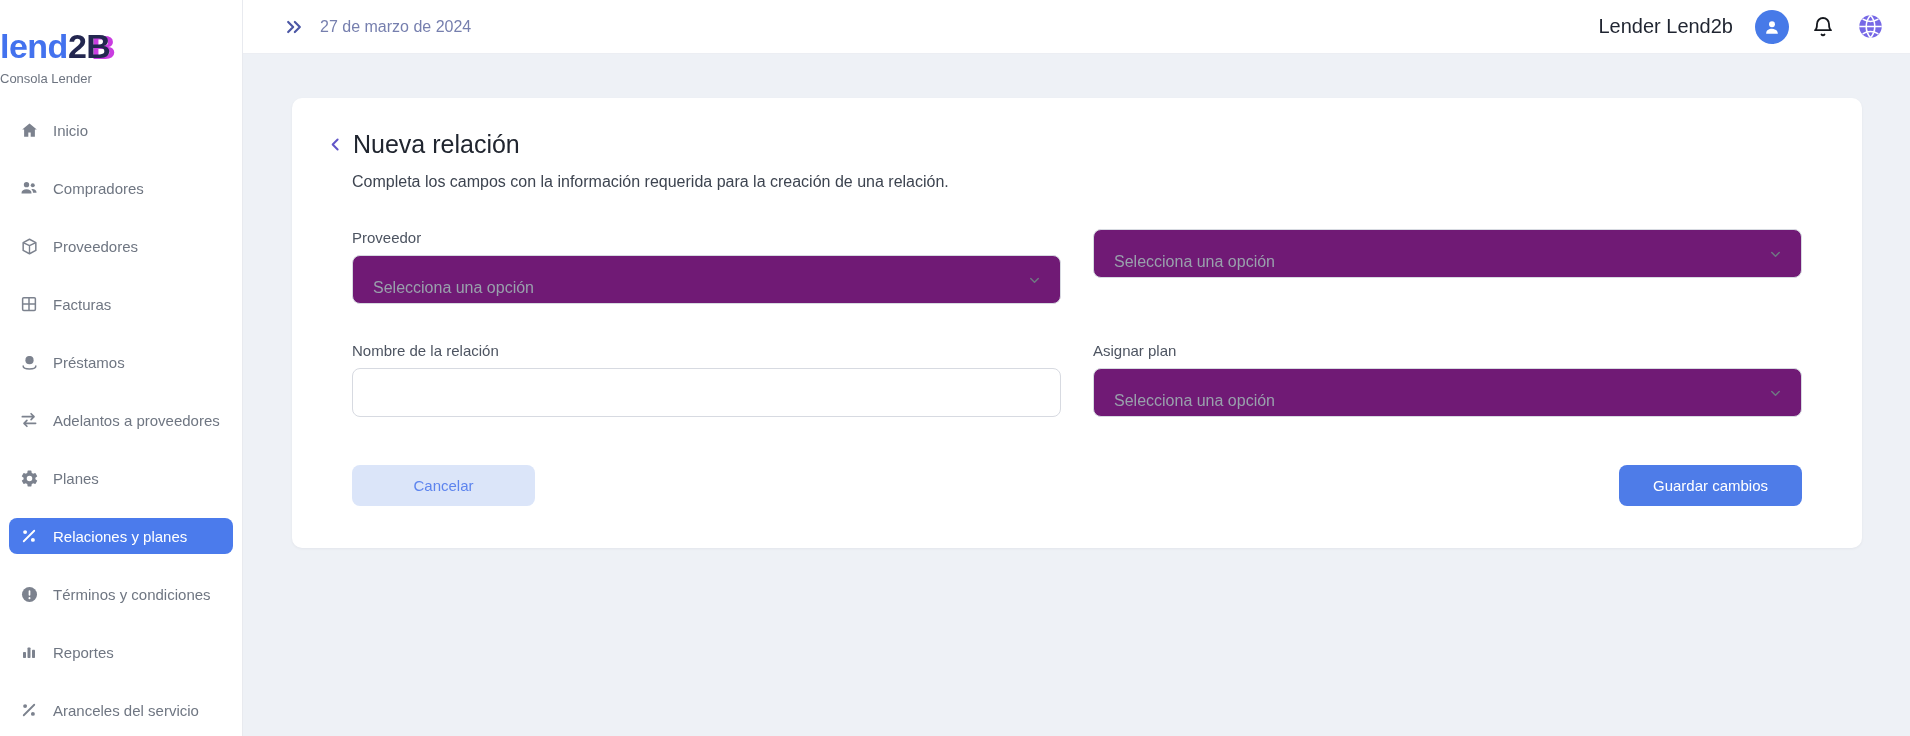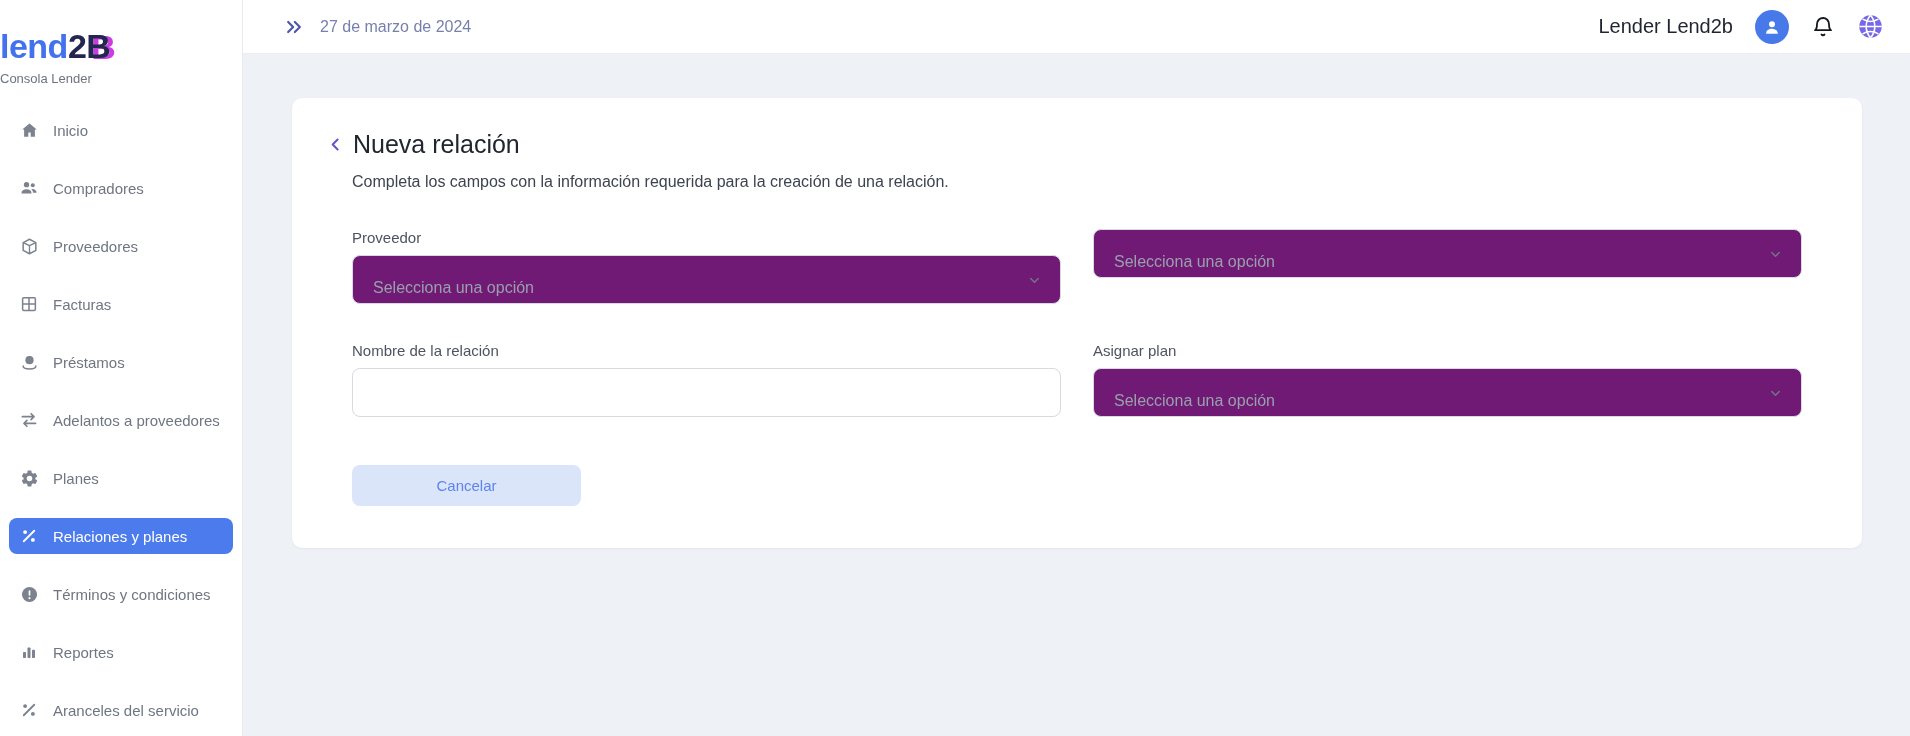--- a/index.html
+++ b/index.html
@@ -56,21 +56,21 @@
     border-radius:8px; background:#701a75; display:flex; align-items:center;
     padding:16px 44px 0 20px; cursor:pointer; }
   .select-placeholder { color:#99a0ac; font-size:16px; }
   .select-chevron { position:absolute; right:18px; top:50%; transform:translateY(-50%);
     color:#6f7682; display:flex; }
   .text-input { width:100%; height:49px; border:1px solid #d7dae1; border-radius:8px;
     padding:0 20px; font-size:16px; font-family:"Liberation Sans",sans-serif;
     color:#20252f; outline:none; background:#fff; }
 
   .form-footer { margin-top:48px; display:flex; justify-content:space-between; }
-  .btn { width:229px; height:41px; border:none; border-radius:8px; font-size:15px;
+  .btn { width:183px; height:41px; border:none; border-radius:8px; font-size:15px;
     font-family:"Liberation Sans",sans-serif; cursor:pointer; }
   .btn-cancel { background:#dbe5f9; color:#5d84ee; }
   .btn-save { background:#4e7ce8; color:#ffffff; }
 </style>
 </head>
 <body>
 
 <aside class="sidebar">
   <div class="logo-wrap">
     <div class="logo">
@@ -264,15 +264,16 @@
             <svg width="15" height="15" viewBox="0 0 24 24" fill="none" stroke="currentColor" stroke-width="2.4" stroke-linecap="round" stroke-linejoin="round">
                 <path d="M6 9.5l6 6 6-6"></path>
               </svg>
           </span>
         </div>
       </div>
     </div>
 
     <div class="form-footer">
       <button class="btn btn-cancel">Cancelar</button>
+      <button class="btn btn-save">Guardar cambios</button>
     </div>
   </section>
 </main>
 
 </body></html>

